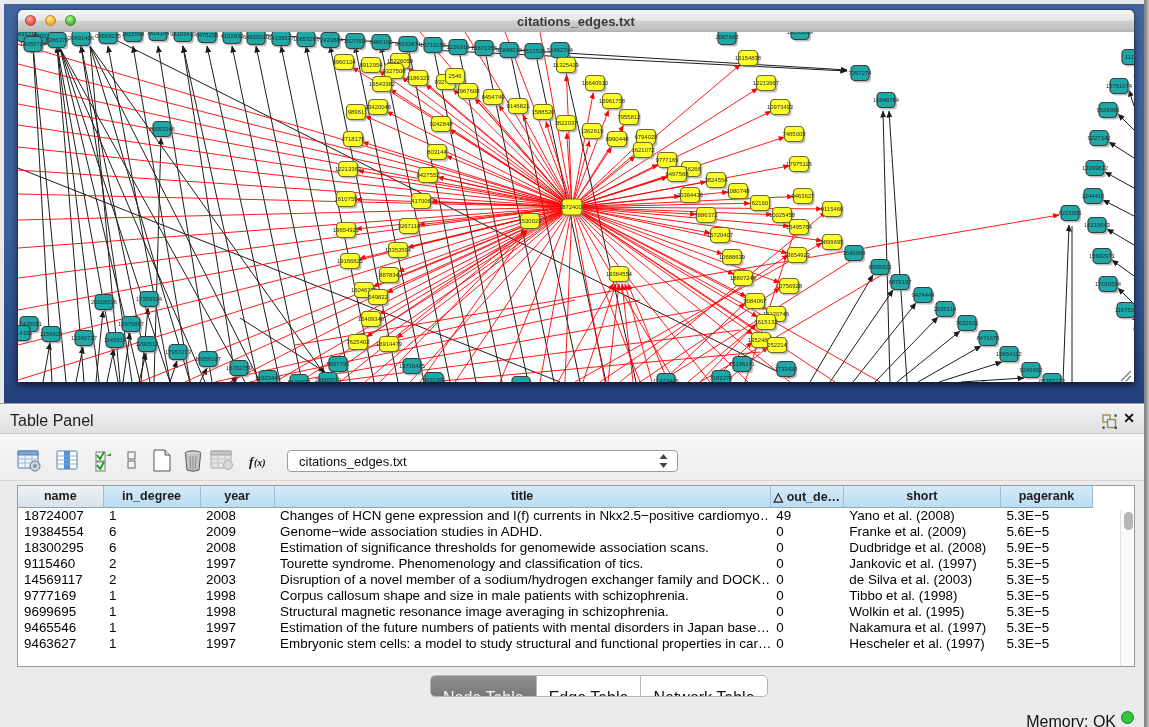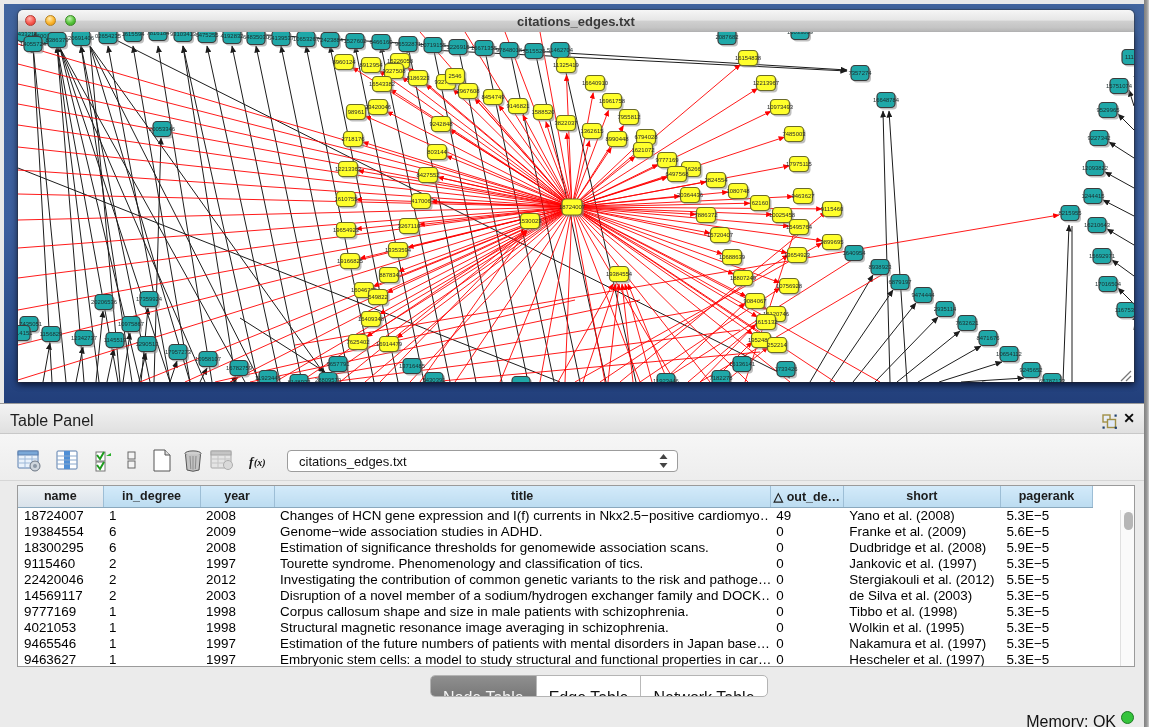--- a/index.html
+++ b/index.html
@@ -853,48 +853,39 @@
 <tr>
               <td class="c0">9115460</td>
               <td class="c1">2</td>
               <td class="c2">1997</td>
               <td class="c3">Tourette syndrome. Phenomenology and classification of tics.</td>
               <td class="c4">0</td>
               <td class="c5">Jankovic et al. (1997)</td>
               <td class="c6">5.3E−5</td>
             </tr>
 <tr>
-              <td class="c0">22420046</td>
-              <td class="c1">2</td>
-              <td class="c2">2012</td>
-              <td class="c3">Investigating the contribution of common genetic variants to the risk and pathoge…</td>
-              <td class="c4">0</td>
-              <td class="c5">Stergiakouli et al. (2012)</td>
-              <td class="c6">5.5E−5</td>
-            </tr>
-<tr>
               <td class="c0">14569117</td>
               <td class="c1">2</td>
               <td class="c2">2003</td>
               <td class="c3">Disruption of a novel member of a sodium/hydrogen exchanger family and DOCK…</td>
               <td class="c4">0</td>
               <td class="c5">de Silva et al. (2003)</td>
               <td class="c6">5.3E−5</td>
             </tr>
 <tr>
               <td class="c0">9777169</td>
               <td class="c1">1</td>
               <td class="c2">1998</td>
               <td class="c3">Corpus callosum shape and size in male patients with schizophrenia.</td>
               <td class="c4">0</td>
               <td class="c5">Tibbo et al. (1998)</td>
               <td class="c6">5.3E−5</td>
             </tr>
 <tr>
-              <td class="c0">4021053</td>
+              <td class="c0">9699695</td>
               <td class="c1">1</td>
               <td class="c2">1998</td>
               <td class="c3">Structural magnetic resonance image averaging in schizophrenia.</td>
               <td class="c4">0</td>
               <td class="c5">Wolkin et al. (1995)</td>
               <td class="c6">5.3E−5</td>
             </tr>
 <tr>
               <td class="c0">9465546</td>
               <td class="c1">1</td>

